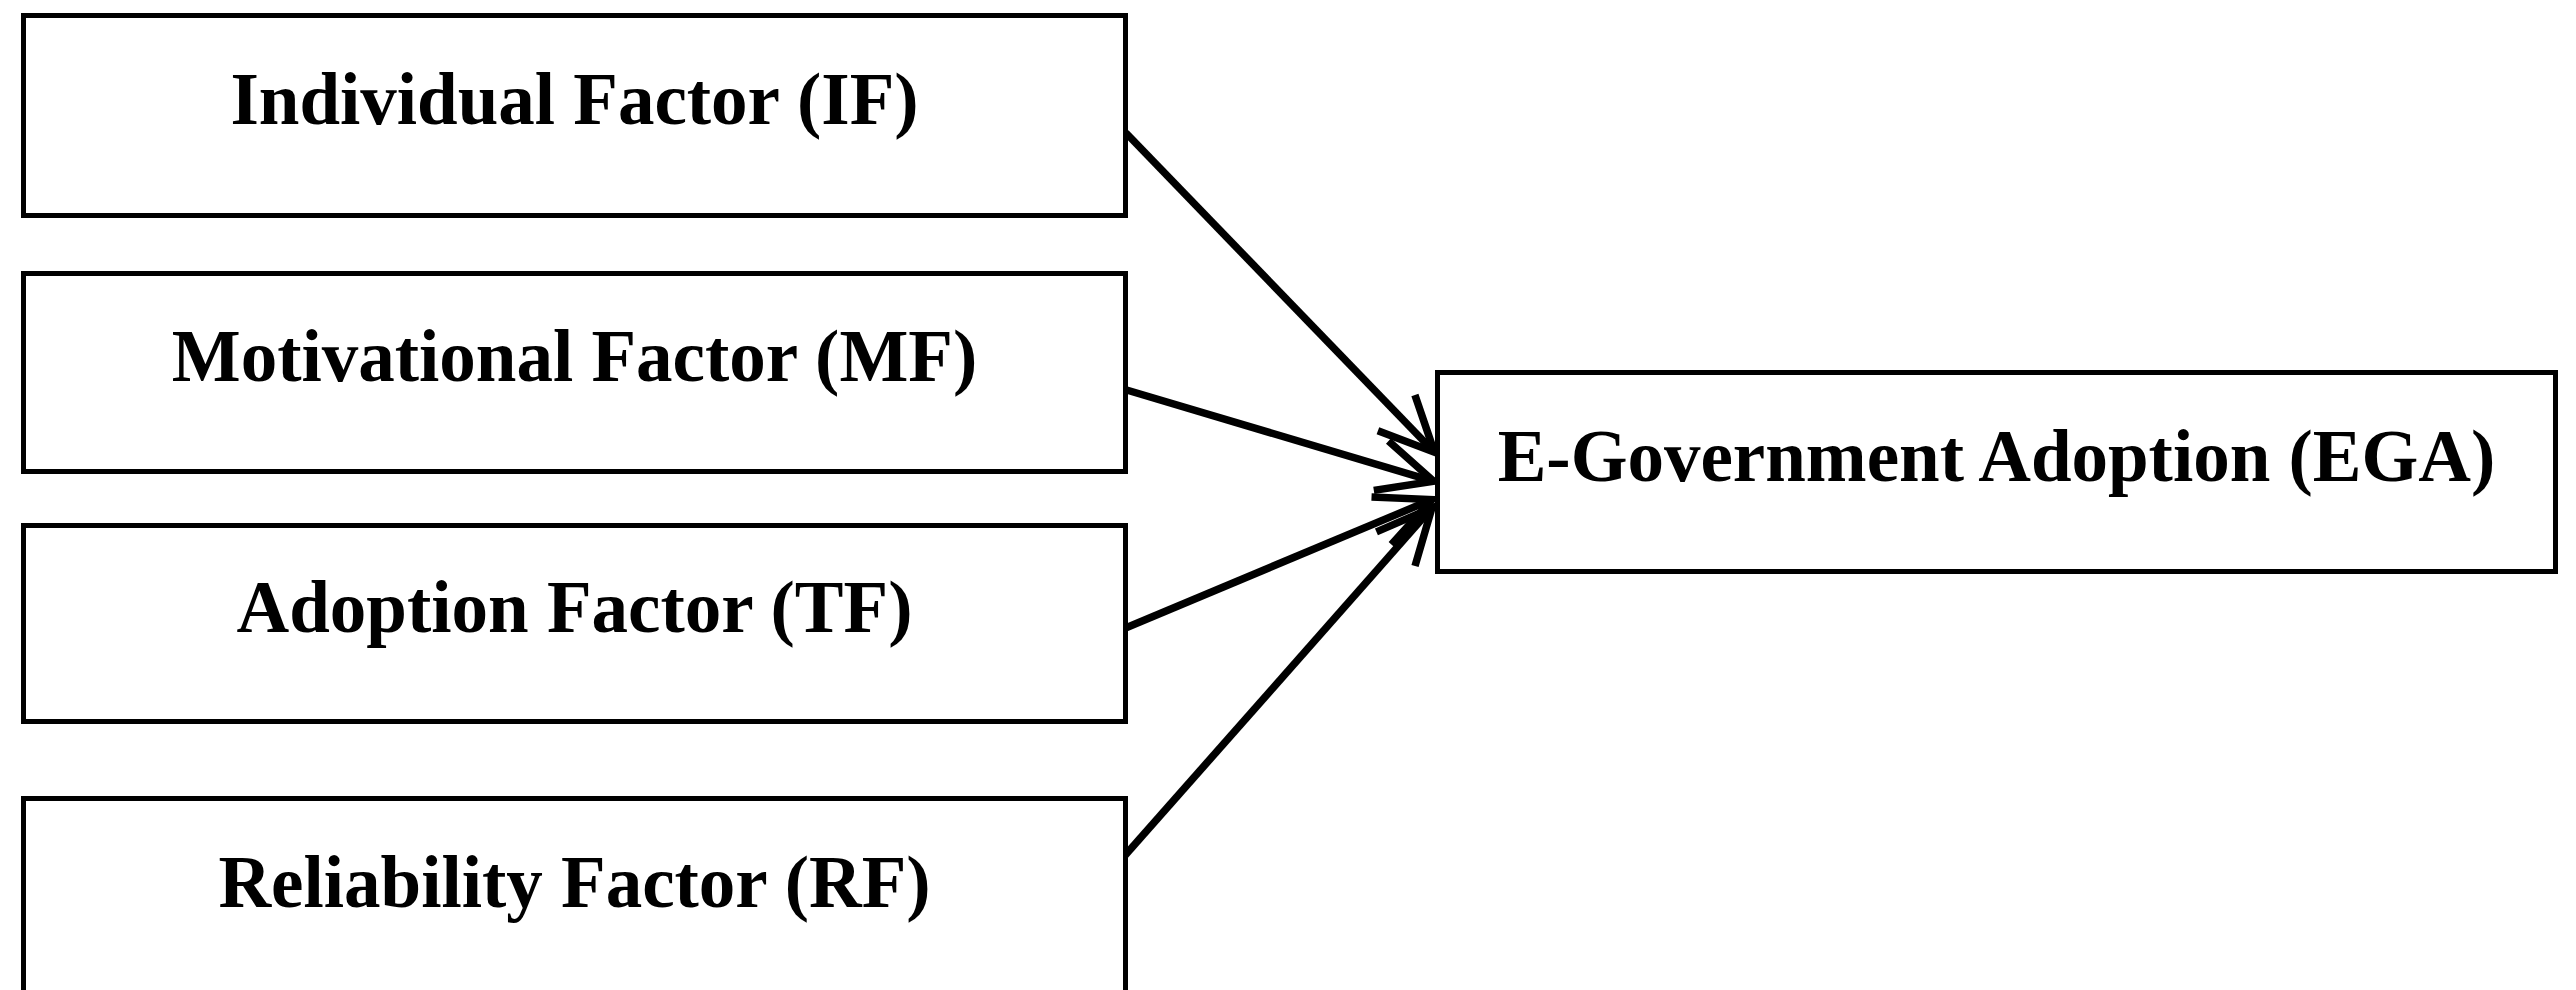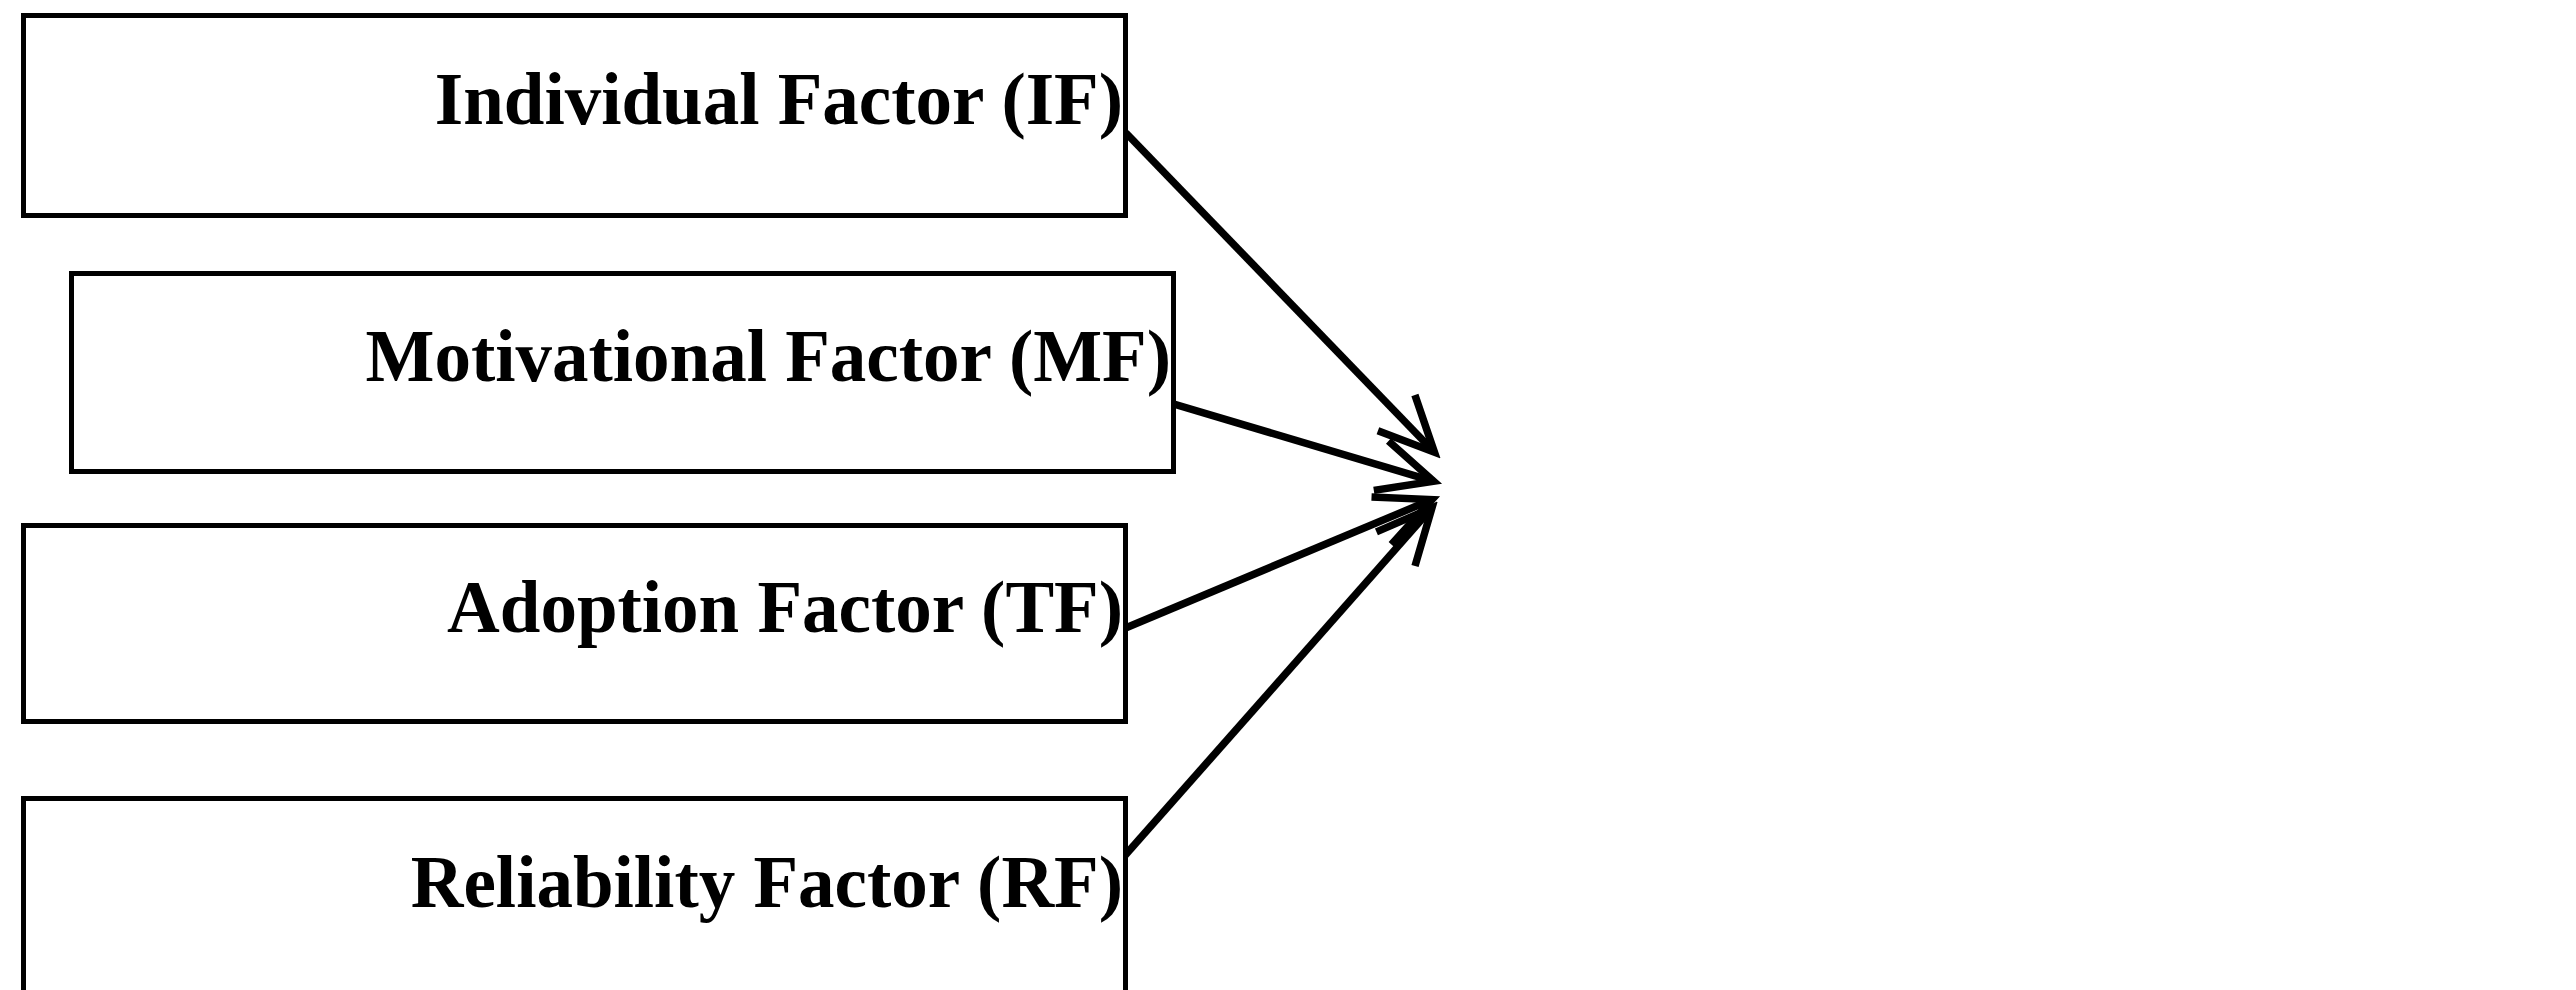--- a/index.html
+++ b/index.html
@@ -23,30 +23,30 @@
     height: 990px;
     display: block;
   }
   .node {
     position: absolute;
     box-sizing: border-box;
     border: 5px solid #000000;
     background: #ffffff;
     display: flex;
     align-items: center;
-    justify-content: flex-end;
+    justify-content: center;
     padding-bottom: 32px; 
     font-weight: bold;
     font-size: 73px;
     line-height: 1;
     color: #000000;
     white-space: nowrap;
   }
   #node-if  { left: 21px;   top: 13.3px;  width: 1107px; height: 205px; }
-  #node-mf  { left: 21px;   top: 271px; width: 1107px; height: 203px; margin-left: 48px; }
+  #node-mf  { left: 21px;   top: 271px; width: 1107px; height: 203px; }
   #node-tf  { left: 21px;   top: 523px; width: 1107px; height: 201px; }
   #node-rf  { left: 21px;   top: 769px; width: 1107px; height: 205px; margin-top: 27px; }
   #node-ega { left: 1435px; top: 370px; width: 1123px; height: 204px; }
 </style>
 </head>
 <body>
 
 <div class="canvas">
 
   <svg class="edges" viewBox="0 0 3103 1193" xmlns="http://www.w3.org/2000/svg" aria-hidden="true">
@@ -70,15 +70,18 @@
   </div>
 
   <div class="node" id="node-tf">
     <span>Adoption Factor (TF)</span>
   </div>
 
   <div class="node" id="node-rf">
     <span>Reliability Factor (RF)</span>
   </div>
 
+  <div class="node" id="node-ega">
+    <span>E-Government Adoption (EGA)</span>
+  </div>
 
 </div>
 
 
 </body></html>

